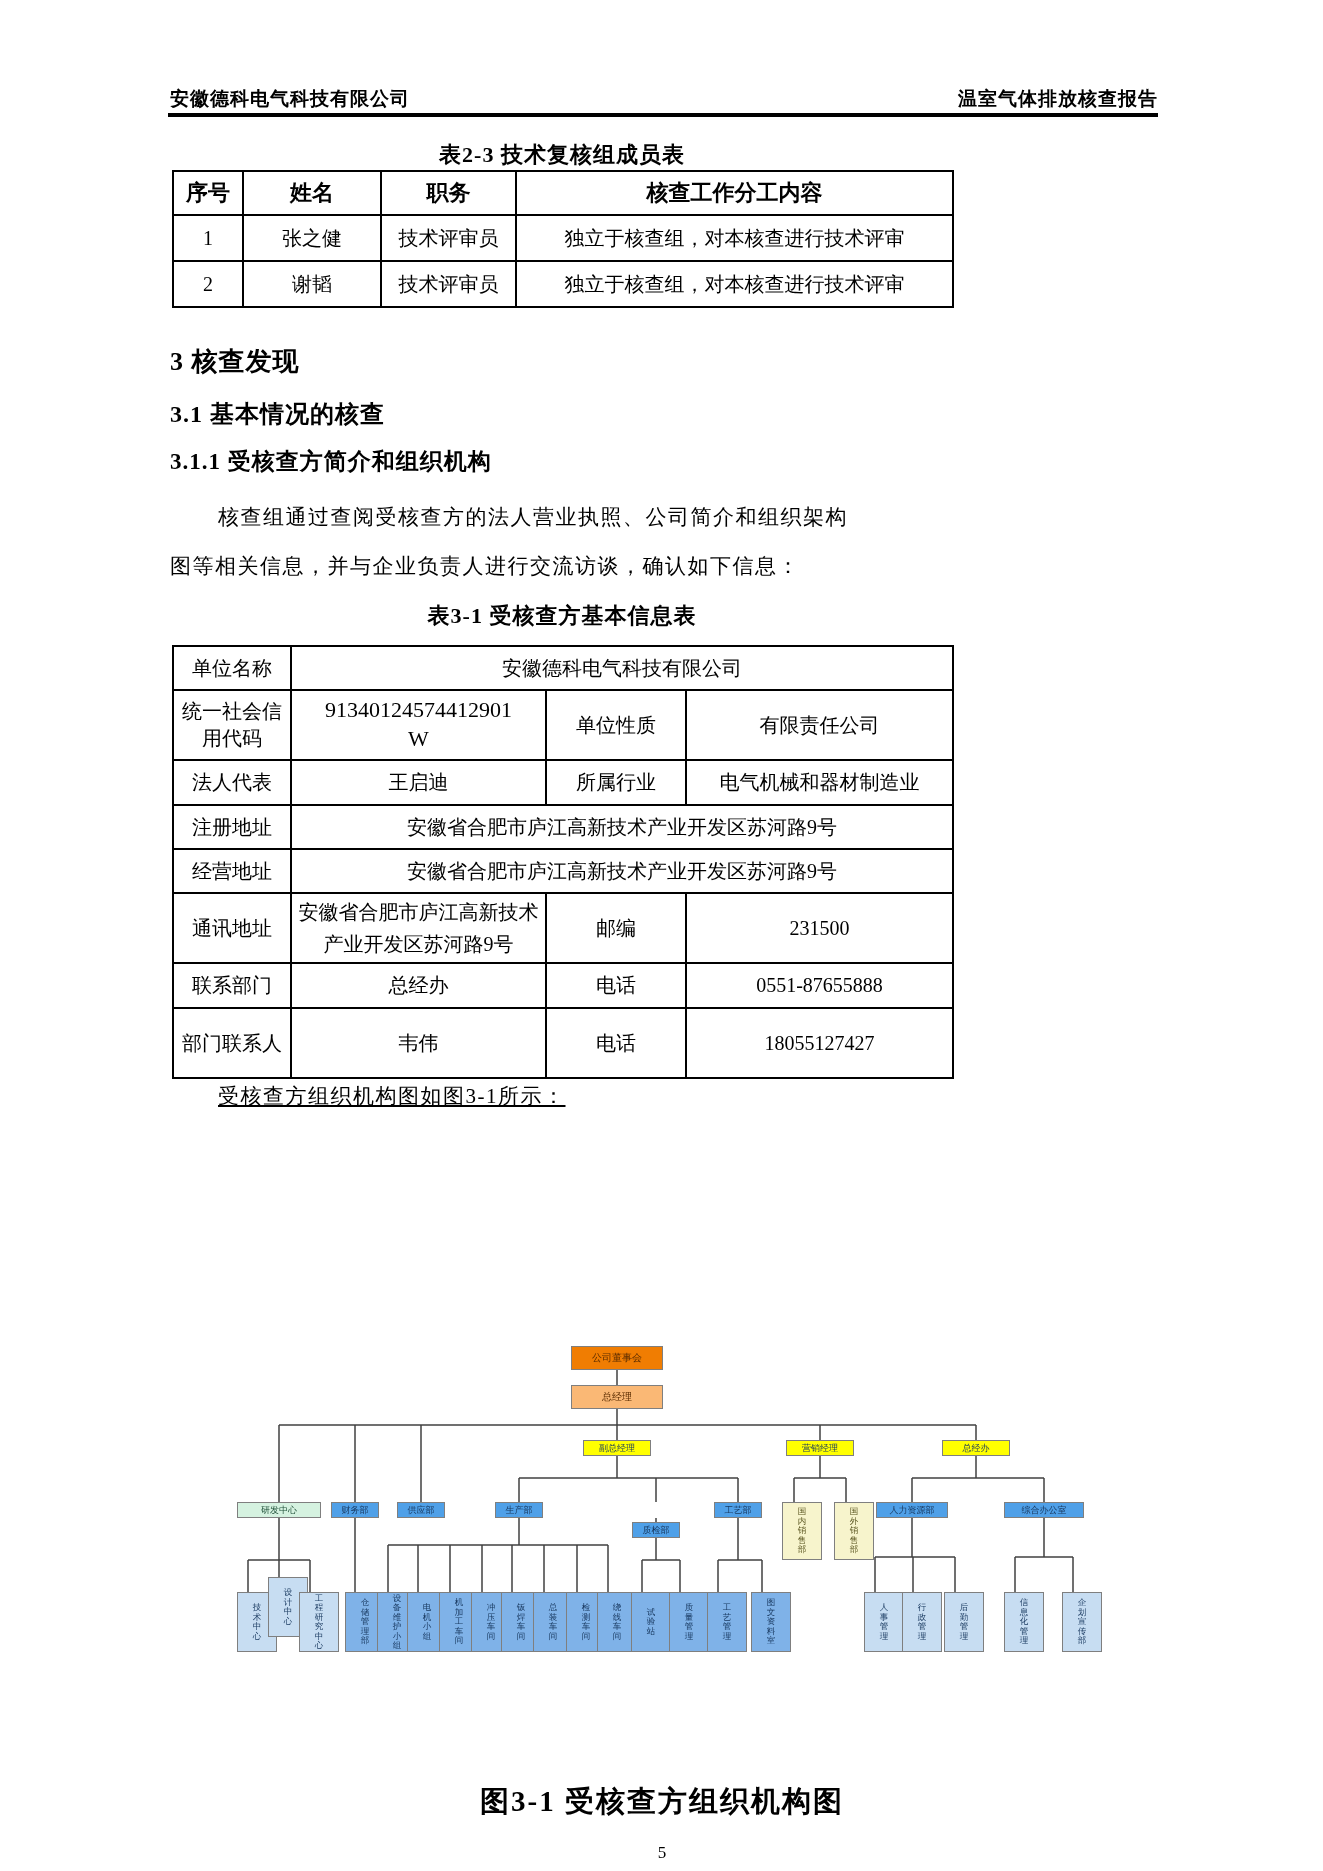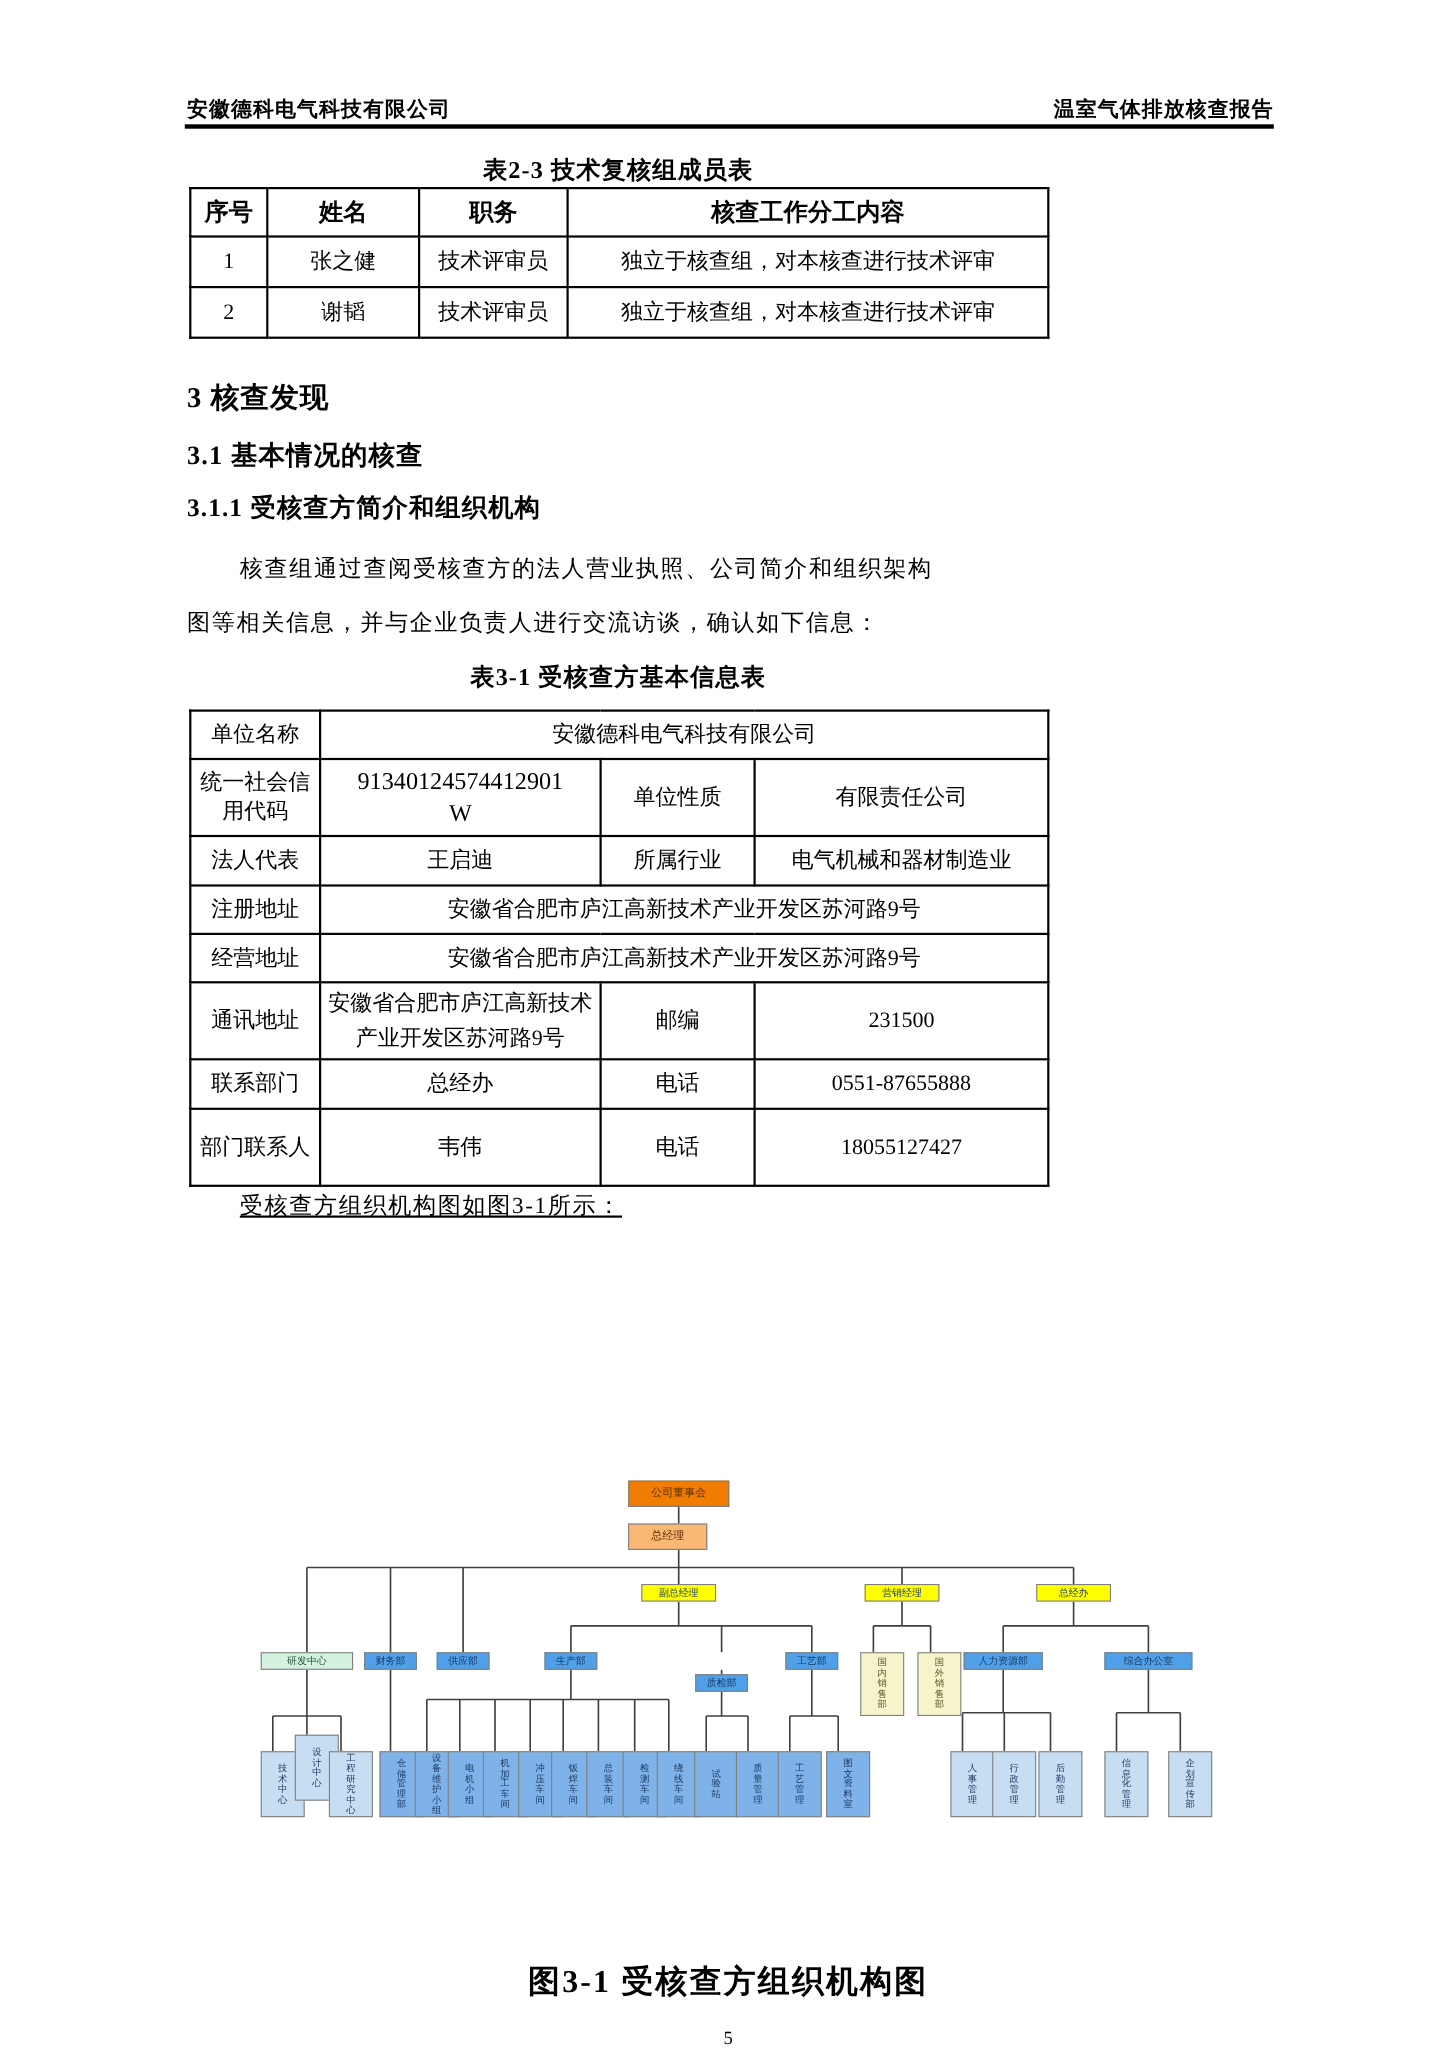--- a/index.html
+++ b/index.html
@@ -212,21 +212,21 @@
       <line x1="748" y1="217" x2="748" y2="252"></line>
       <line x1="790" y1="217" x2="790" y2="252"></line>
       <line x1="879" y1="178" x2="879" y2="217"></line>
       <line x1="850" y1="217" x2="908" y2="217"></line>
       <line x1="850" y1="217" x2="850" y2="252"></line>
       <line x1="908" y1="217" x2="908" y2="252"></line>
     </g>
   </svg>
 
   <div class="node c-board" style="left:406px;top:6px;width:92px;">公司董事会</div>
-  <div class="node c-gm" style="left:406px;top:45px;width:72px;">总经理</div>
+  <div class="node c-gm" style="left:406px;top:45px;width:92px;">总经理</div>
 
   <div class="node c-yellow" style="left:418px;top:100px;width:68px;">副总经理</div>
   <div class="node c-yellow" style="left:621px;top:100px;width:68px;">营销经理</div>
   <div class="node c-yellow" style="left:777px;top:100px;width:68px;">总经办</div>
 
   <div class="node c-mint" style="left:72px;top:162px;width:84px;">研发中心</div>
   <div class="node c-blue" style="left:166px;top:162px;width:48px;">财务部</div>
   <div class="node c-blue" style="left:232px;top:162px;width:48px;">供应部</div>
   <div class="node c-blue" style="left:330px;top:162px;width:48px;">生产部</div>
   <div class="node c-blue" style="left:467px;top:162px;width:48px;margin-top:20px;">质检部</div>

